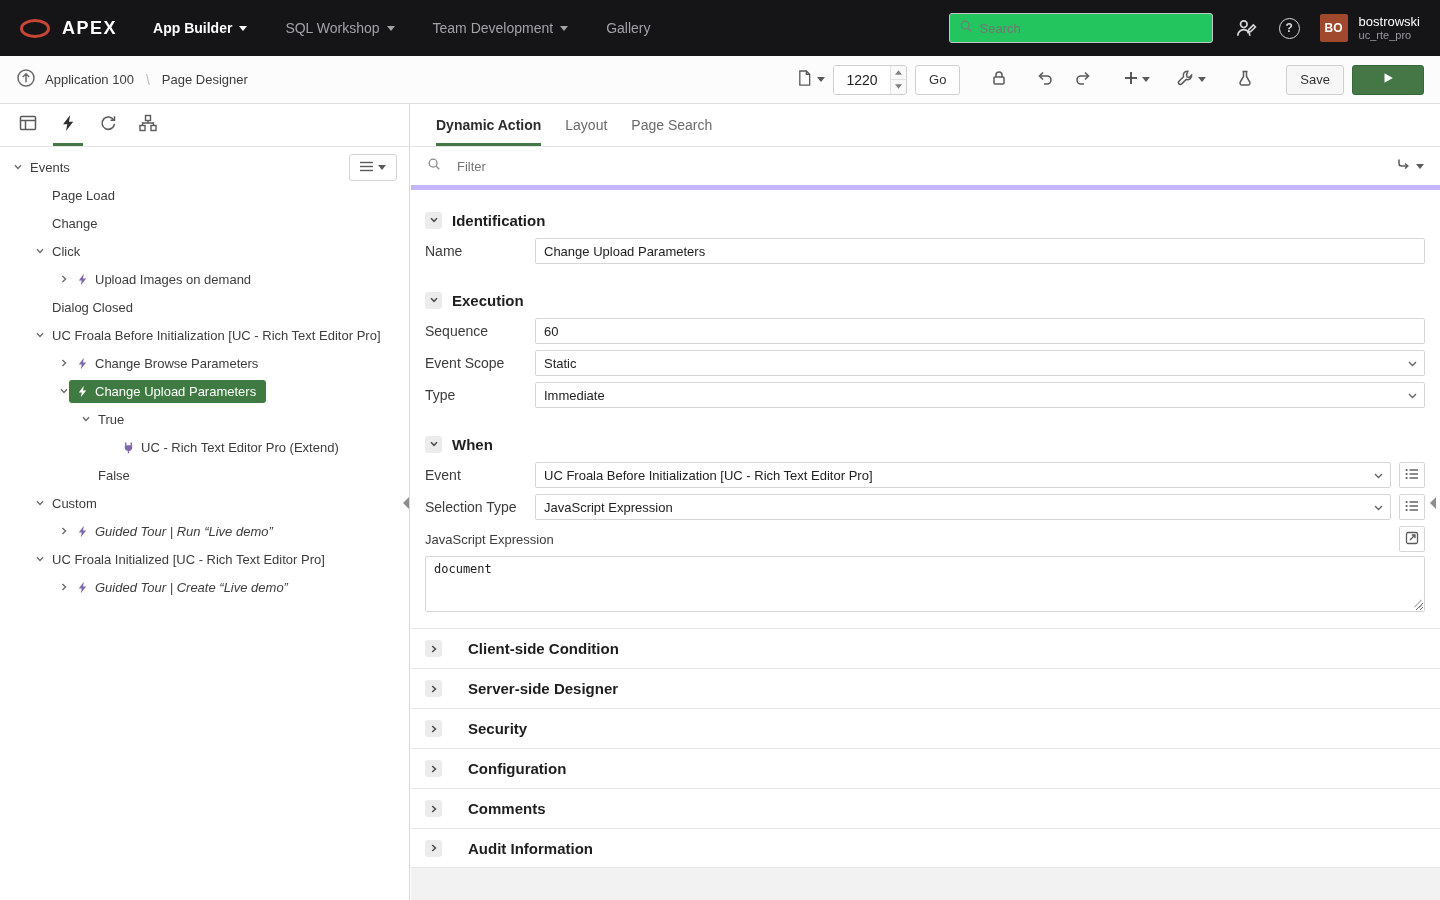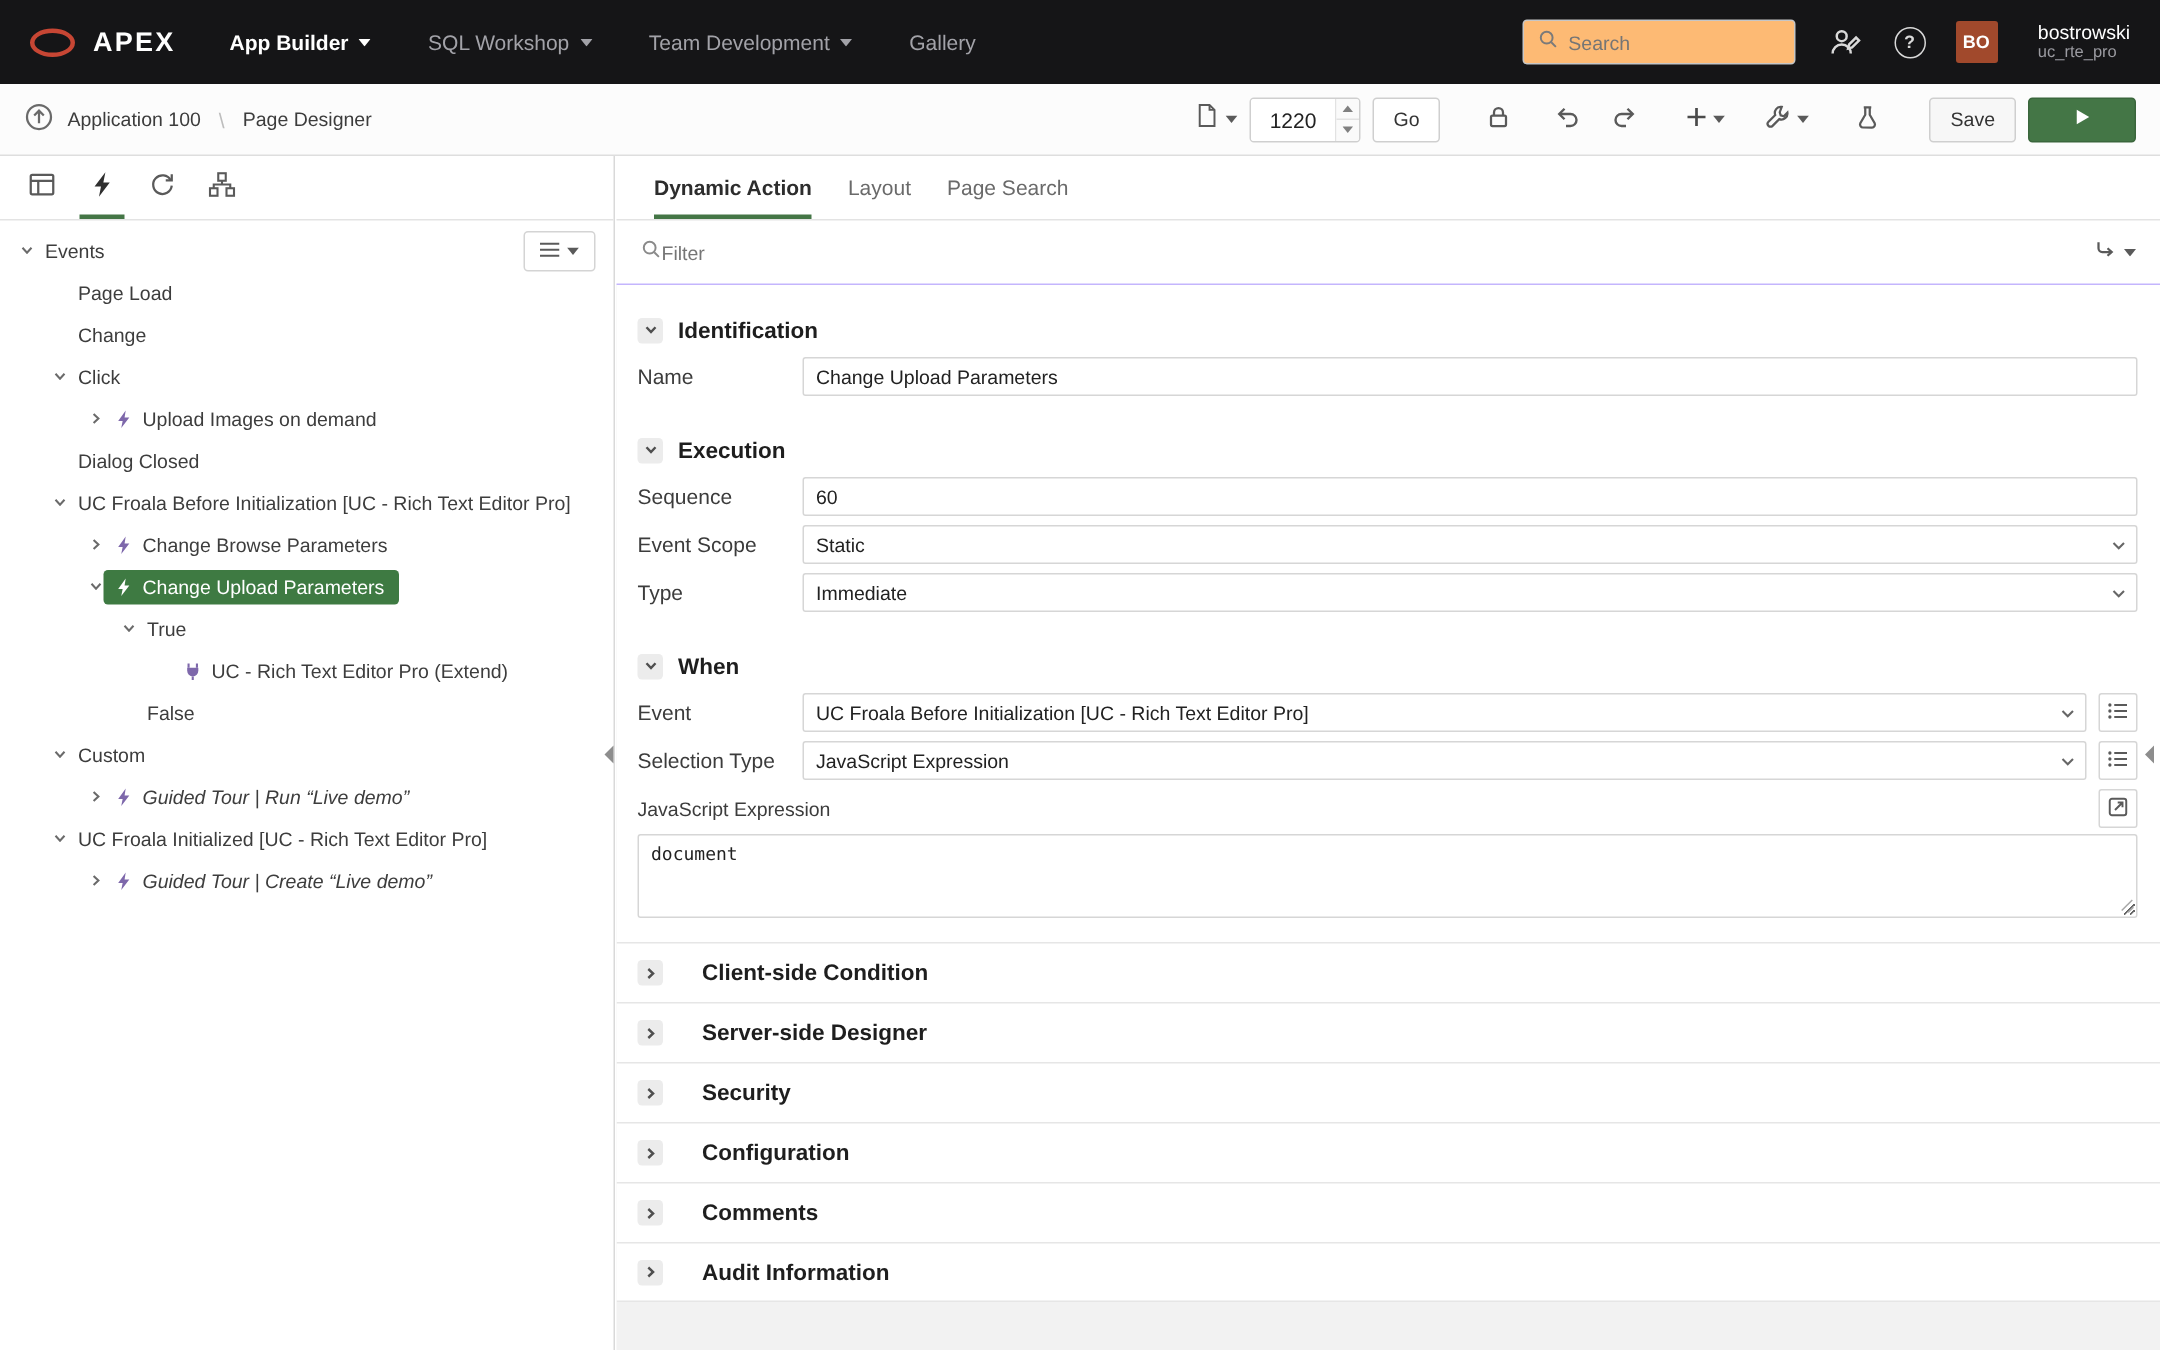--- a/index.html
+++ b/index.html
@@ -11,27 +11,27 @@
   .header { position:absolute; top:0; left:0; width:1440px; height:56px; background:#151517;
     display:flex; align-items:center; padding:0 20px;justify-content:space-between; }
   .brand { display:flex; align-items:center; gap:12px; }
   .logo-ring { width:30px; height:19px; border:3.5px solid #c74634; border-radius:50%; }
   .brand-name { color:#fff; font-size:18px; font-weight:700; letter-spacing:1.5px; }
   .topnav { display:flex; align-items:center; gap:38px; margin-left:36px; }
   .nav-item { display:flex; align-items:center; gap:7px; font-size:14px; color:#a2a2a8; cursor:pointer; }
   .nav-item.active { color:#fff; font-weight:600; }
   .caret-dn { display:inline-flex; color:inherit; }
   .header-right { margin-left:auto; display:flex; align-items:center; gap:20px; }
-  .search-box { width:182px; height:30px; background:#fdba74; border:1px solid #c6c6c6; border-radius:3px;
+  .search-box { width:264px; height:30px; background:#22c55e; border:1px solid #c6c6c6; border-radius:3px;
     display:flex; align-items:center; gap:7px; padding:0 9px; }
   .search-box input { border:0; outline:0; flex:1; font-size:13px; color:#333; background:transparent; }
   .hicon { display:flex; align-items:center; justify-content:center; width:26px; height:26px; }
   .help-circle { width:21px; height:21px; border-radius:50%; border:1.6px solid #d9d9d9; color:#d9d9d9;
     font-size:12px; font-weight:700; display:flex; align-items:center; justify-content:center; }
-  .userchip { display:flex; align-items:center; gap:27px; }
+  .userchip { display:flex; align-items:center; gap:11px; }
   .avatar { width:28px; height:28px; background:#a1492c; color:#fff; font-size:12px; font-weight:700;
     display:flex; align-items:center; justify-content:center; border-radius:2px; }
   .user-meta { line-height:1.2; }
   .user-name { color:#fff; font-size:13px; }
   .user-ws { color:#9b9ba1; font-size:11px; }
 
   
   .toolbar { position:absolute; top:56px; left:0; width:1440px; height:48px; background:#fcfcfc;
     border-bottom:1px solid #dedede; display:flex; align-items:center; padding:0 16px; }
   .crumb { display:flex; align-items:center; gap:9px; font-size:13px; color:#3c3c3c; }
@@ -68,22 +68,22 @@
   .tree-menu { margin-left:auto; margin-right:12px; height:27px; width:48px; border:1px solid #d4d4d4;
     border-radius:3px; background:#fff; display:flex; align-items:center; justify-content:center; gap:5px; cursor:pointer; }
 
   
   .main { position:absolute; top:104px; left:411px; width:1029px; height:796px; display:flex;
     flex-direction:column; background:#fff; }
   .mtabs { height:43px; flex:none; border-bottom:1px solid #e3e3e3; display:flex; gap:24px; padding-left:25px; }
   .mtab { display:flex; align-items:center; font-size:14px; color:#6a6a6a; position:relative; cursor:pointer; }
   .mtab.active { color:#2d2d2d; font-weight:600; }
   .mtab.active::after { content:""; position:absolute; left:0; right:0; bottom:0; height:3px; background:#447646; }
-  .filter-row { height:43px; flex:none; border-bottom:1px solid #c4b5fd; display:flex; align-items:center;
-    gap:0; padding:0 16px; }
+  .filter-row { height:43px; flex:none; border-bottom:5px solid #c4b5fd; display:flex; align-items:center;
+    gap:16px; padding:0 16px; }
   .filter-row input { flex:1; border:0; outline:0; font-size:13px; color:#333; }
   .goto-menu { display:flex; align-items:center; gap:5px; background:transparent; border:0; cursor:pointer; }
   .pe { flex:1; background:#f2f2f2; overflow:hidden; }
   .sections { background:#fff; }
   .sec { padding-bottom:12px; }
   .sec.first { padding-top:12px; }
   .sec-h { height:36px; display:flex; align-items:center; gap:10px; padding-left:14px; cursor:pointer; }
   .schev { width:17px; height:17px; border-radius:3px; background:#ececec; color:#4f4f4f; flex:none;
     display:flex; align-items:center; justify-content:center; }
   .sec-title { font-size:15px; font-weight:700; color:#1e1e1e; }

